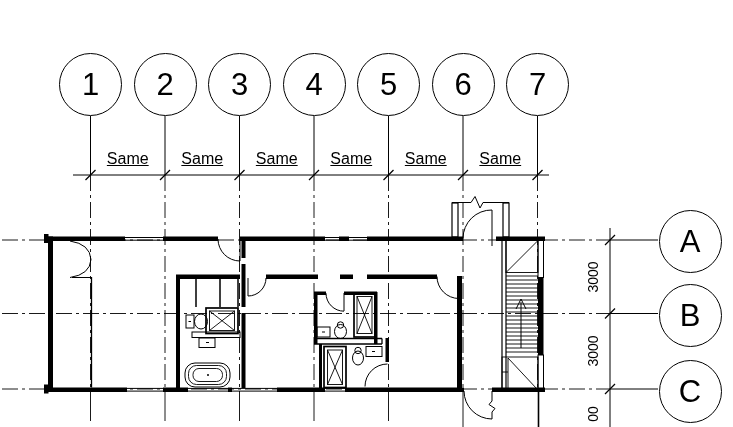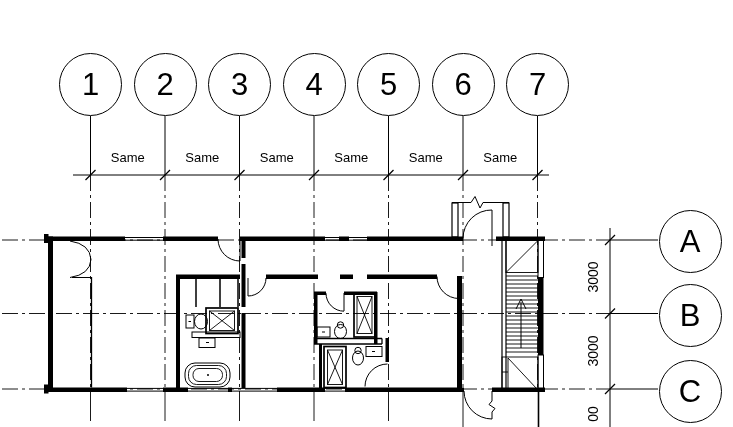--- a/index.html
+++ b/index.html
@@ -7,22 +7,22 @@
     position:relative;width:733px;height:427px;background:#ffffff;
     font-family:"Liberation Sans",sans-serif;color:#000;overflow:hidden;
   }
   #plan-svg{position:absolute;left:0;top:0;}
   .bubble{
     position:absolute;width:63px;height:63px;border:1.3px solid #000;border-radius:50%;
     background:#fff;display:flex;align-items:center;justify-content:center;
     font-size:31px;font-weight:400;line-height:1;box-sizing:border-box;
   }
   .same-label{
-    position:absolute;font-size:13px;transform:translateX(-50%);
-    white-space:nowrap;line-height:1;
+    position:absolute;font-size:16px;transform:translateX(-50%);
+    white-space:nowrap;line-height:1;text-decoration:underline;
   }
   .vdim-label{
     position:absolute;font-size:14px;white-space:nowrap;line-height:1;
     transform:translate(-50%,-50%) rotate(-90deg);
   }
 </style>
 </head>
 <body>
 
 <div id="canvas">

